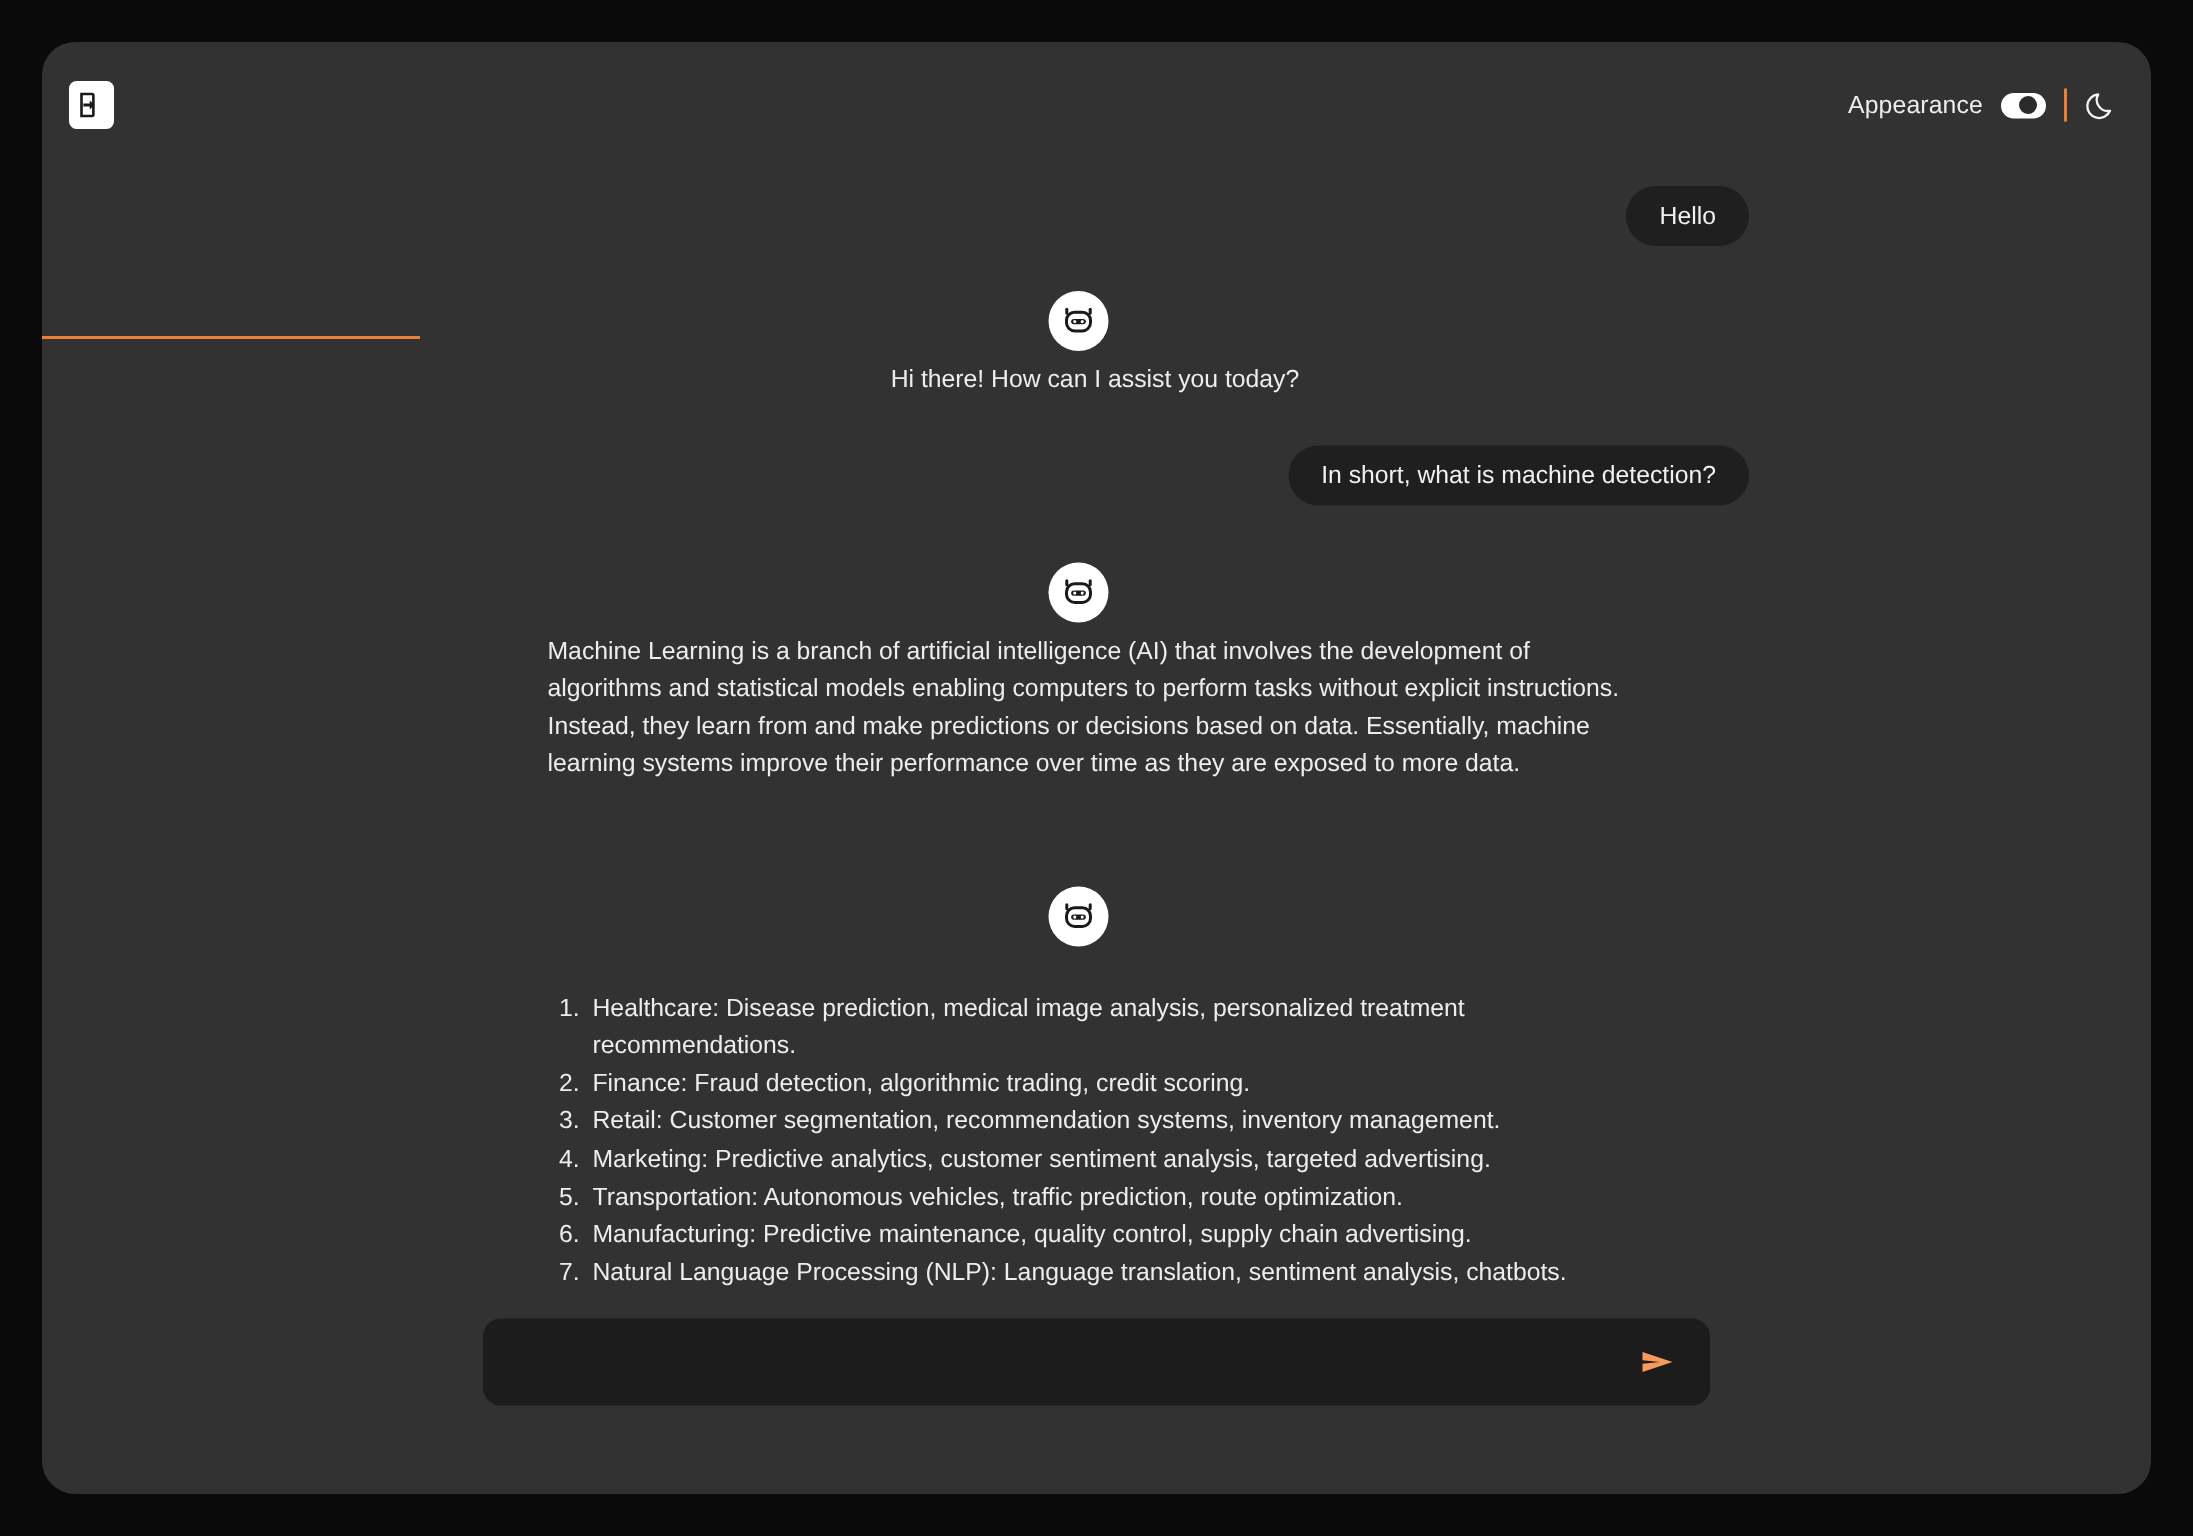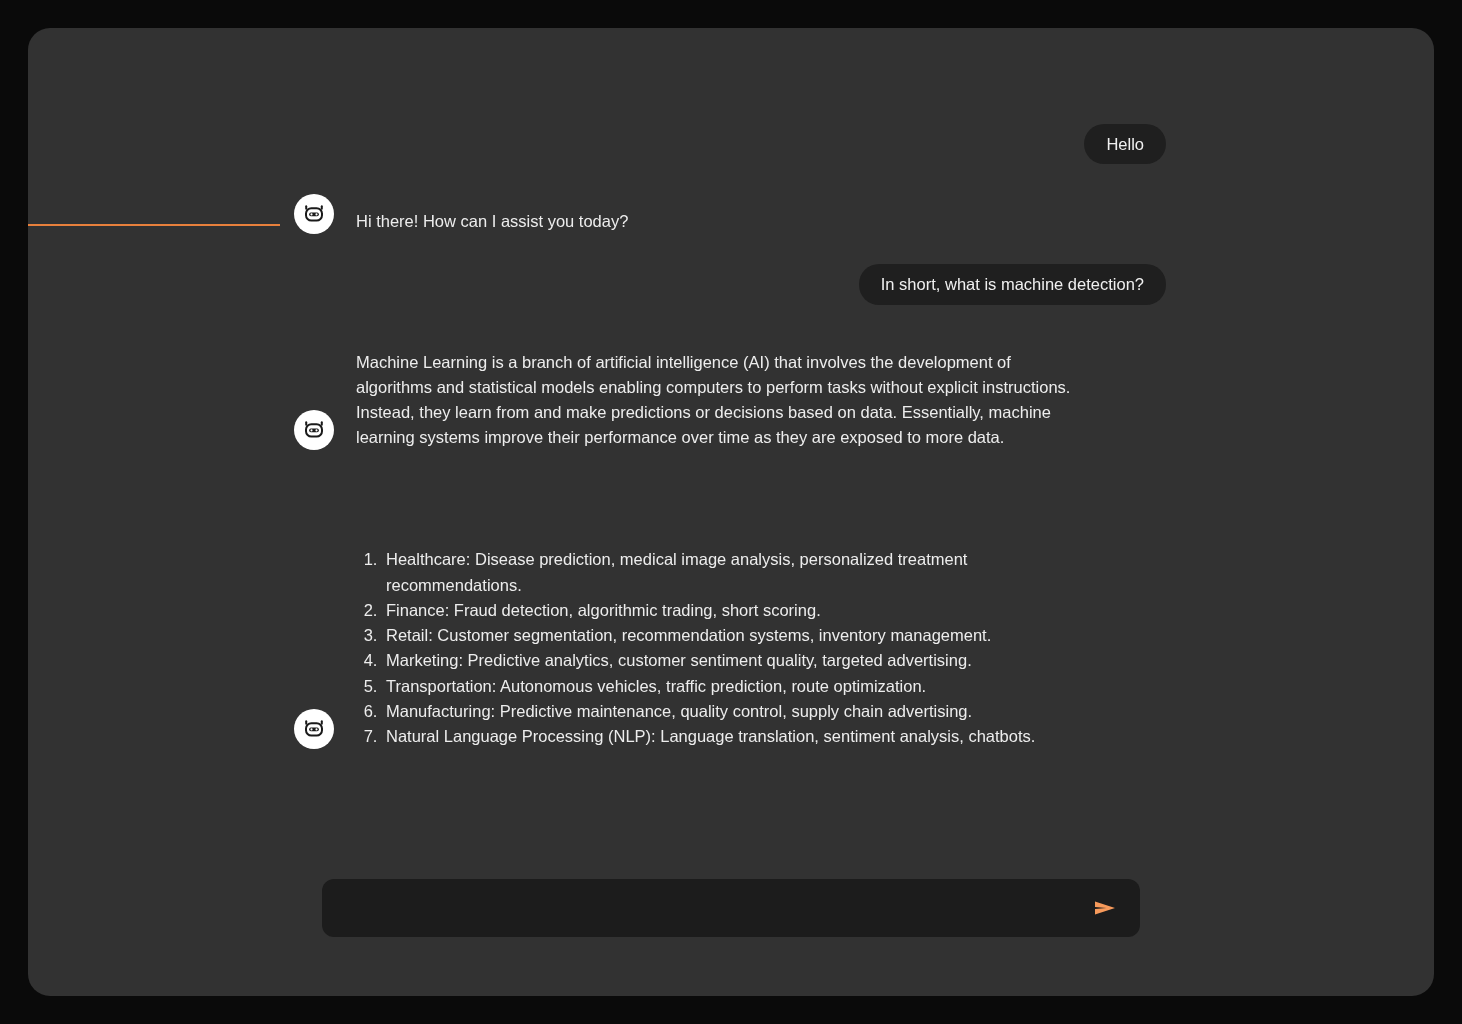--- a/index.html
+++ b/index.html
@@ -109,21 +109,21 @@
     top: 84px;
     left: 0;
     right: 0;
     bottom: 130px;
     padding: 12px 268px 0 266px;
     overflow: hidden;
   }
 
   .msg-row { display: flex; width: 100%; }
   .msg-row.user { justify-content: flex-end; }
-  .msg-row.bot  { justify-content: flex-start; align-items: flex-end; }
+  .msg-row.bot  { justify-content: flex-start; align-items: center; flex-direction: column; }
 
   .bubble-user {
     background: #1f1f1f;
     color: #f0f0f0;
     font-size: 16.5px;
     line-height: 1.35;
     border-radius: 20px;
     padding: 9px 22px;
     max-width: 640px;
   }
@@ -199,20 +199,46 @@
     padding: 0;
   }
   .send-button svg { display: block; }
 </style>
 </head>
 <body>
 
 <div id="app-root">
   <div class="app-panel">
 
+    <div class="app-header">
+
+      <div class="logo-button">
+        <svg width="20" height="20" viewBox="0 0 24 24" aria-hidden="true">
+          <path d="M4 3.2h8.6a.9.9 0 0 1 .9.9v15.8a.9.9 0 0 1-.9.9H4z" fill="none" stroke="#1a1a1a" stroke-width="2.1"></path>
+          <path d="M5.5 12h7.2" stroke="#1a1a1a" stroke-width="2.4" stroke-linecap="butt"></path>
+          <path d="M10.6 8.4 14.6 12l-4 3.6z" fill="#1a1a1a"></path>
+        </svg>
+      </div>
+
+      <div class="appearance-group">
+        <span class="appearance-label">Appearance</span>
+
+        <div class="appearance-toggle">
+          <span class="knob"></span>
+        </div>
+
+        <div class="appearance-divider"></div>
+
+        <span>
+          <svg class="moon-icon" width="22" height="22" viewBox="0 0 24 24" aria-hidden="true">
+            <path d="M18.2 16.2A8.1 8.1 0 0 1 9.6 4.3a8.6 8.6 0 1 0 8.6 11.9z" fill="none" stroke="#f2f2f2" stroke-width="1.7" stroke-linejoin="round"></path>
+          </svg>
+        </span>
+      </div>
+    </div>
 
     <div class="left-rule"></div>
 
     <div class="chat-scroll">
 
       <div class="msg-row user">
         <div class="bubble-user">Hello</div>
       </div>
 
       <div class="sp-30"></div>
@@ -265,23 +291,23 @@
             <path d="M20.8 5.2v2.6" stroke="#1a1a1a" stroke-width="2" stroke-linecap="round"></path>
             <rect x="5" y="7.2" width="16" height="12.4" rx="5.4" fill="none" stroke="#1a1a1a" stroke-width="2"></rect>
             <rect x="8.1" y="11.6" width="9.8" height="3.6" rx="1.8" fill="#1a1a1a"></rect>
             <circle cx="10.5" cy="13.4" r="1.05" fill="#ffffff"></circle>
             <circle cx="15.5" cy="13.4" r="1.05" fill="#ffffff"></circle>
           </svg>
         </div>
         <div class="bot-body">
           <ol class="bot-list">
             <li>Healthcare: Disease prediction, medical image analysis, personalized treatment recommendations.</li>
-            <li>Finance: Fraud detection, algorithmic trading, short scoring.</li>
+            <li>Finance: Fraud detection, algorithmic trading, credit scoring.</li>
             <li>Retail: Customer segmentation, recommendation systems, inventory management.</li>
-            <li>Marketing: Predictive analytics, customer sentiment quality, targeted advertising.</li>
+            <li>Marketing: Predictive analytics, customer sentiment analysis, targeted advertising.</li>
             <li>Transportation: Autonomous vehicles, traffic prediction, route optimization.</li>
             <li>Manufacturing: Predictive maintenance, quality control, supply chain advertising.</li>
             <li>Natural Language Processing (NLP): Language translation, sentiment analysis, chatbots.</li>
           </ol>
         </div>
       </div>
 
     </div>
 
     <div class="composer">

